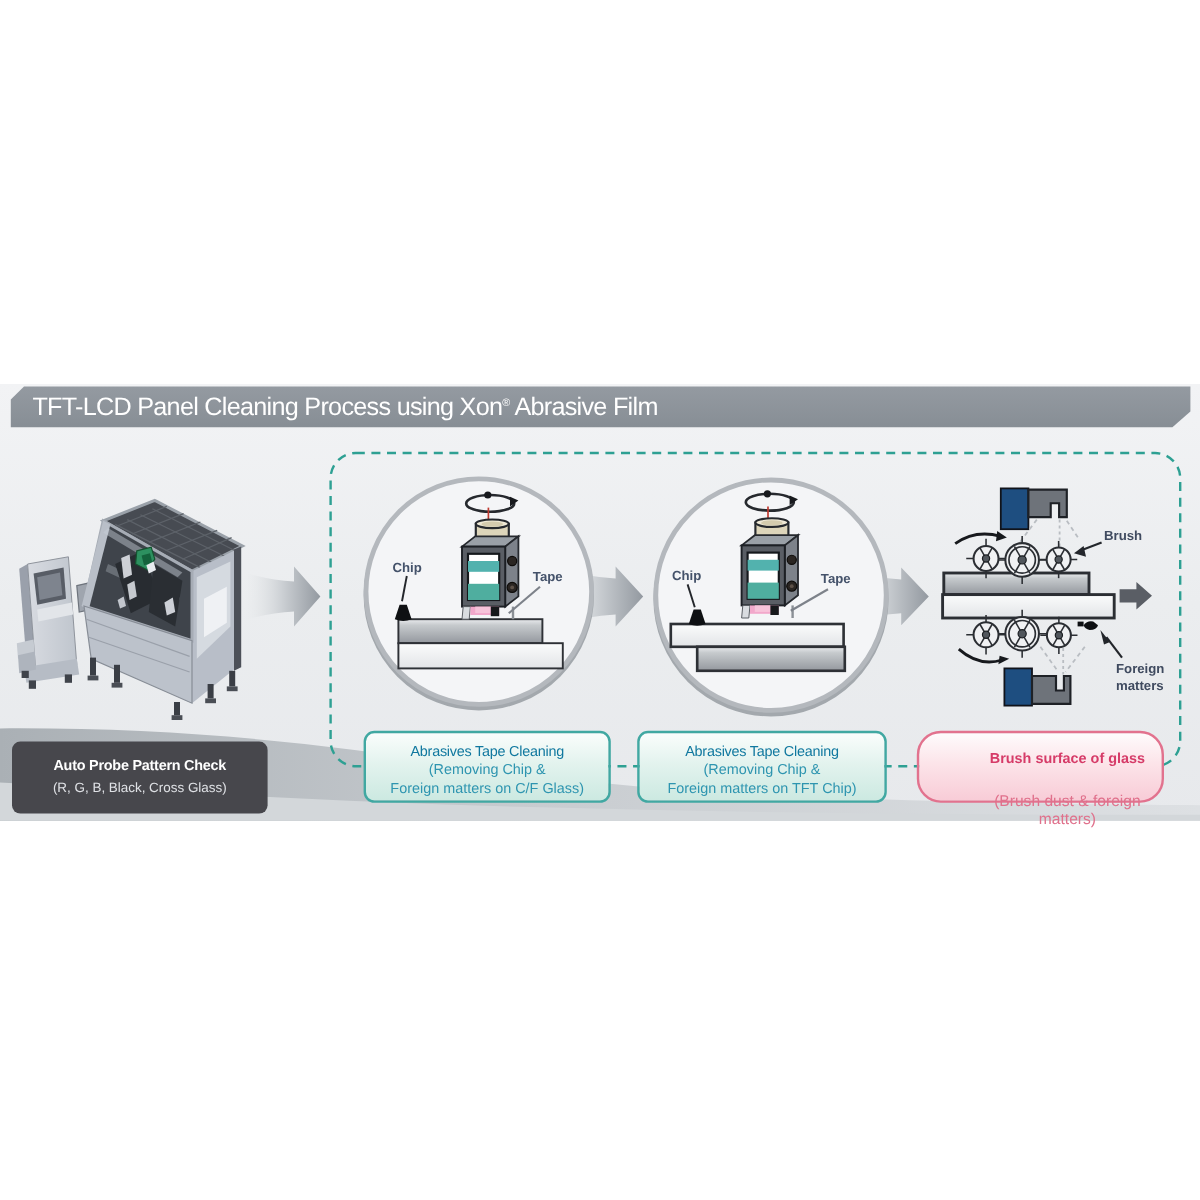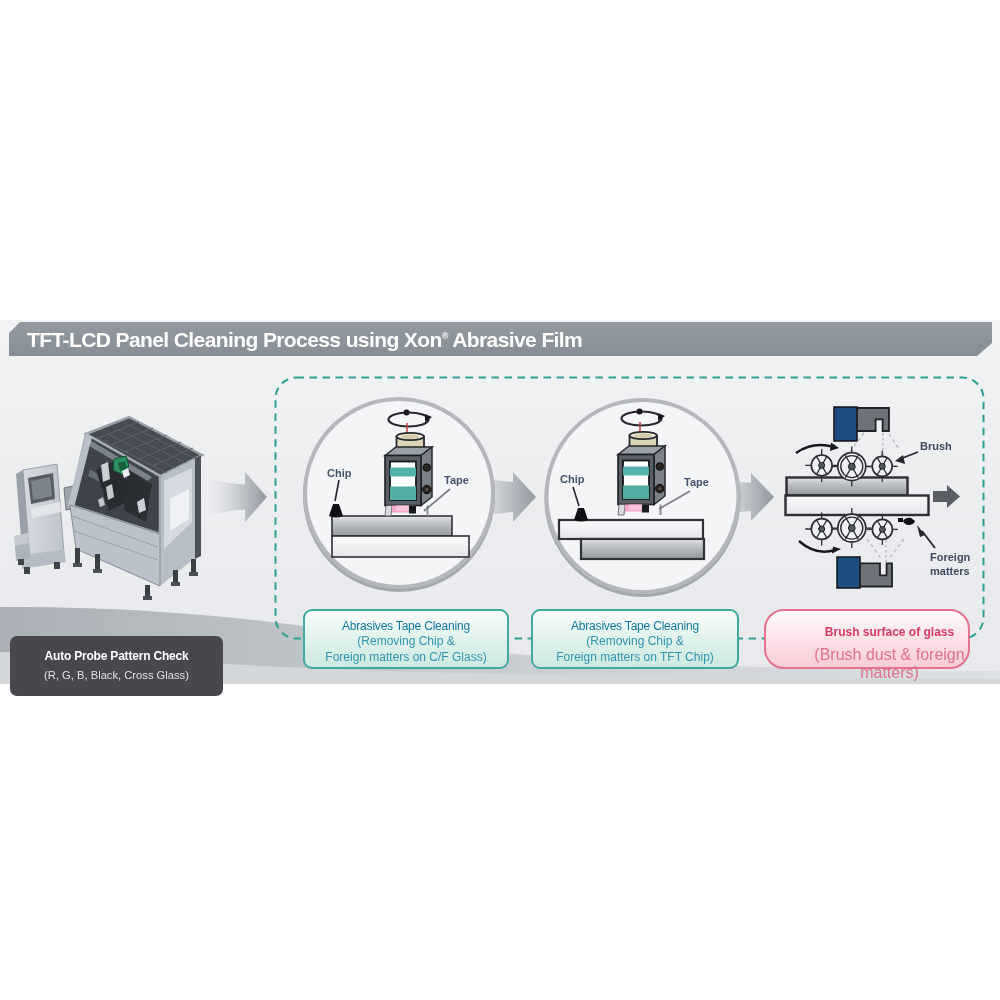--- a/index.html
+++ b/index.html
@@ -1,31 +1,31 @@
 <!DOCTYPE html>
 <html><head>
 <meta charset="utf-8">
 <style>
 html,body{margin:0;padding:0;background:#ffffff;}
 #page{position:relative;width:1000px;height:1000px;background:#ffffff;overflow:hidden;font-family:"Liberation Sans",sans-serif;}
 #bgsvg{position:absolute;left:0;top:0;}
 .lbl{position:absolute;box-sizing:border-box;text-align:center;}
-#title{position:absolute;left:27px;top:328px;color:#ffffff;font-size:21px;font-weight:bold;letter-spacing:-0.6px;white-space:nowrap;}
+#title{position:absolute;left:27px;top:328px;color:#ffffff;font-size:21px;font-weight:normal;letter-spacing:-0.6px;white-space:nowrap;}
 #title sup{font-size:9px;}
-#darkbox{left:10px;top:636px;width:213px;height:60px;background:#47474c;border-radius:7px;color:#ffffff;}
+#darkbox{left:10px;top:618px;width:213px;height:60px;background:#47474c;border-radius:7px;color:#ffffff;}
 #darkbox .t1{margin-top:13px;font-size:12px;font-weight:bold;letter-spacing:-0.2px;}
 #darkbox .t2{margin-top:6px;font-size:11.2px;color:#dfe1e5;}
 .tealbox{width:206px;height:60px;border:2px solid #41a8a2;border-radius:9px;background:linear-gradient(180deg,#fafdfc 0%,#e3f3ee 45%,#cce9e1 100%);}
 #teal1{left:303px;top:609px;}
 #teal2{left:531px;top:609px;width:208px;}
 .tealbox .t1{margin-top:8px;font-size:12px;font-weight:normal;color:#10789f;letter-spacing:-0.2px;}
 .tealbox .t2{margin-top:1px;font-size:12px;color:#2e95b0;line-height:15.5px;}
 #pinkbox{left:764px;top:609px;width:206px;height:60px;border:2px solid #e2728e;border-radius:20px;background:linear-gradient(180deg,#fefbfc 0%,#fce4e9 45%,#f8ccd7 100%);padding-left:45px;}
 #pinkbox .t1{margin-top:14px;font-size:12px;font-weight:bold;color:#d63b68;}
-#pinkbox .t2{margin-top:7px;font-size:16px;color:#e0718c;}
+#pinkbox .t2{margin-top:21px;font-size:13px;color:#e0718c;}
 </style>
 </head>
 <body>
 <div id="page">
 <svg id="bgsvg" width="1000" height="1000" viewBox="0 0 1000 1000">
 <defs>
 <linearGradient id="bandg" x1="0" y1="0" x2="0" y2="1">
 <stop offset="0" stop-color="#f2f3f5"></stop>
           <stop offset="0.5" stop-color="#ebedef"></stop>
           <stop offset="1" stop-color="#e7e9ec"></stop>

